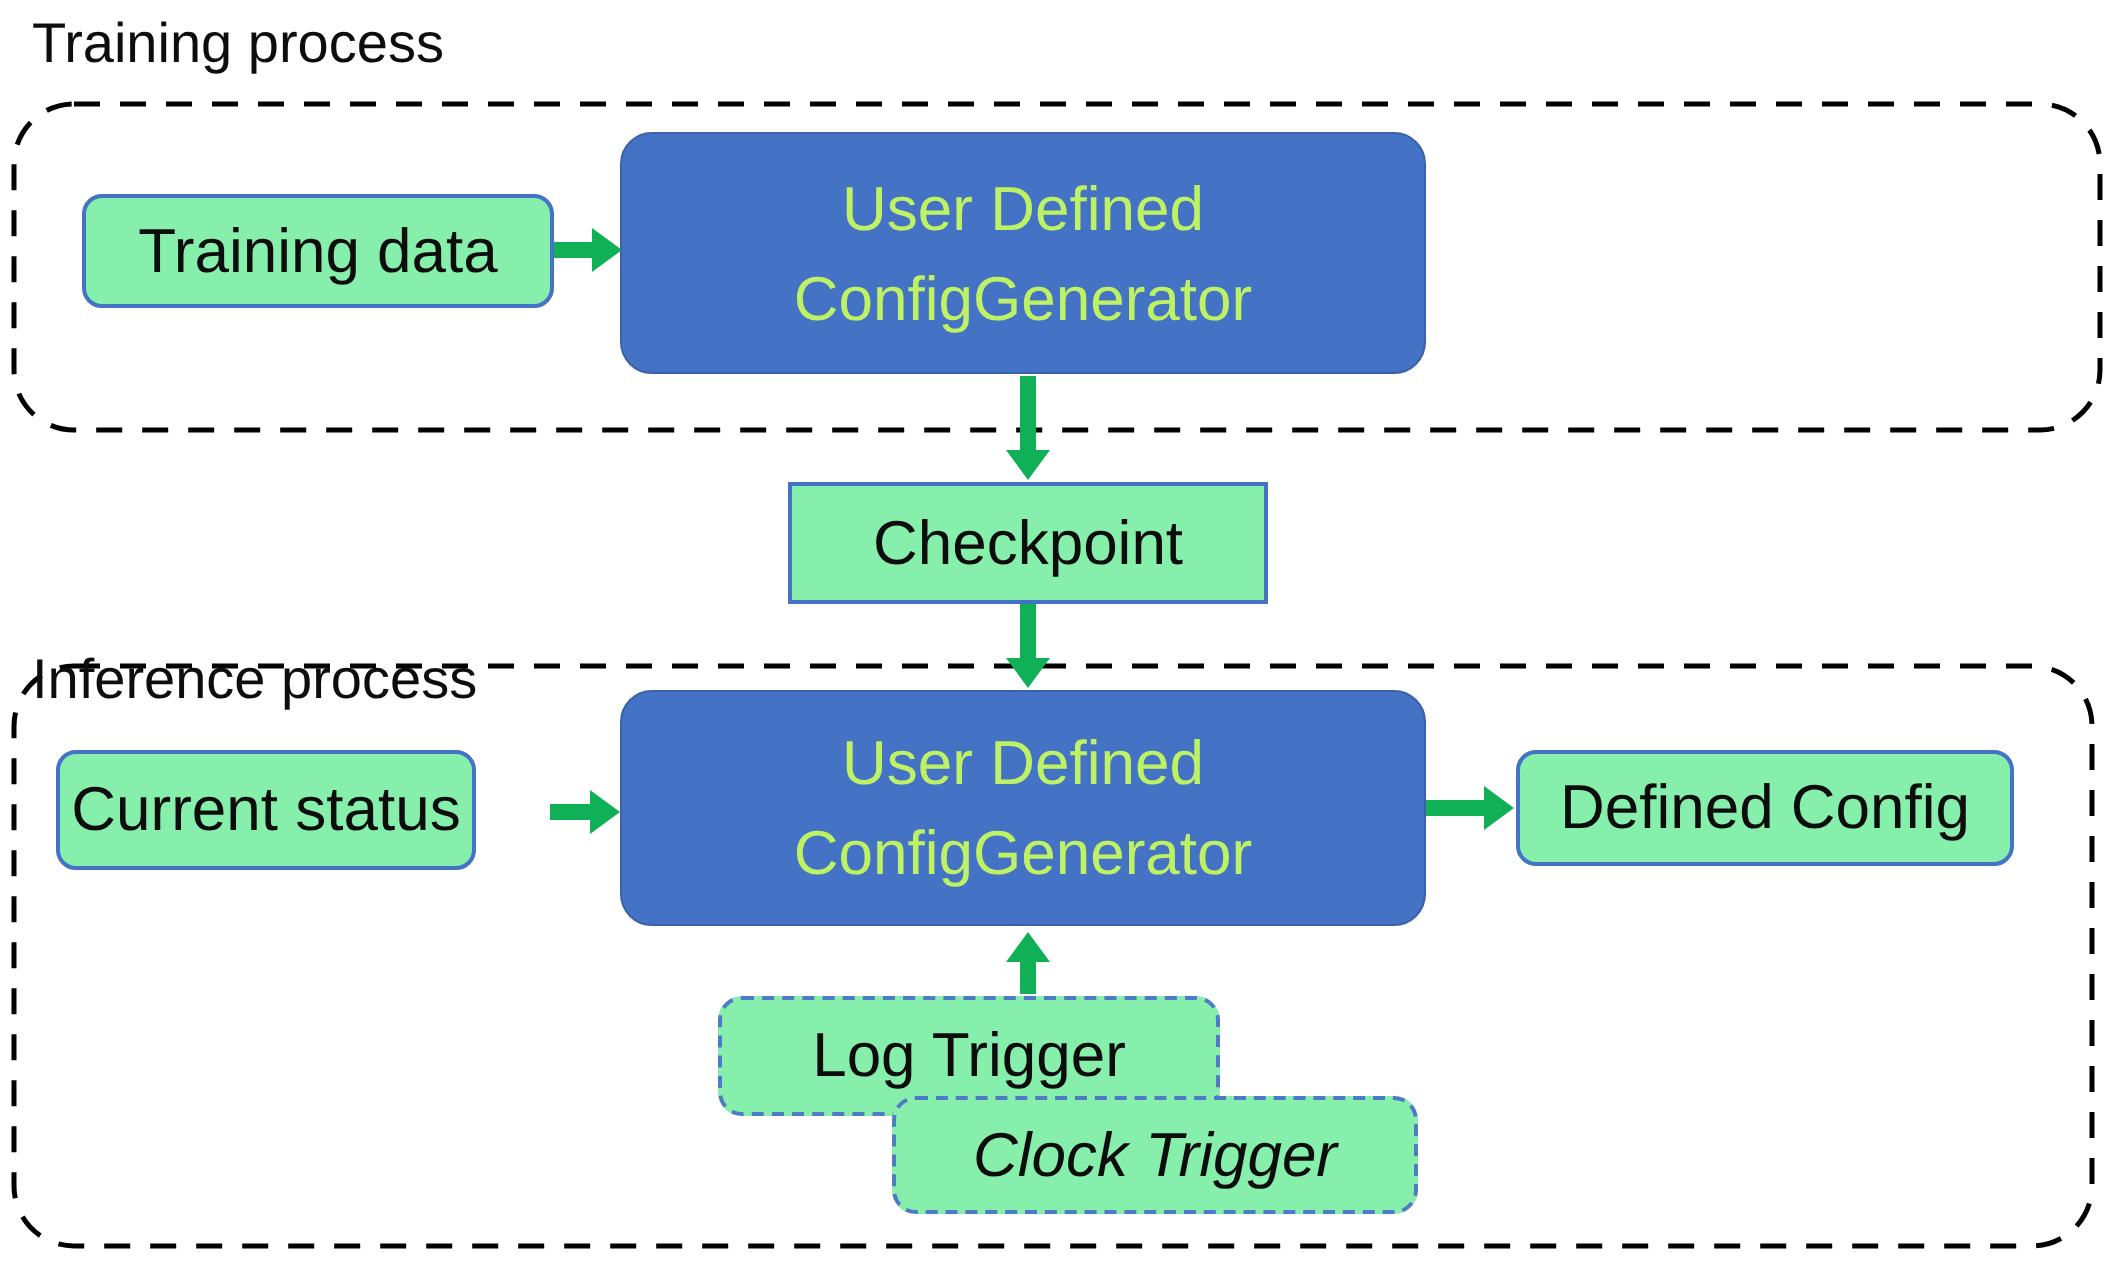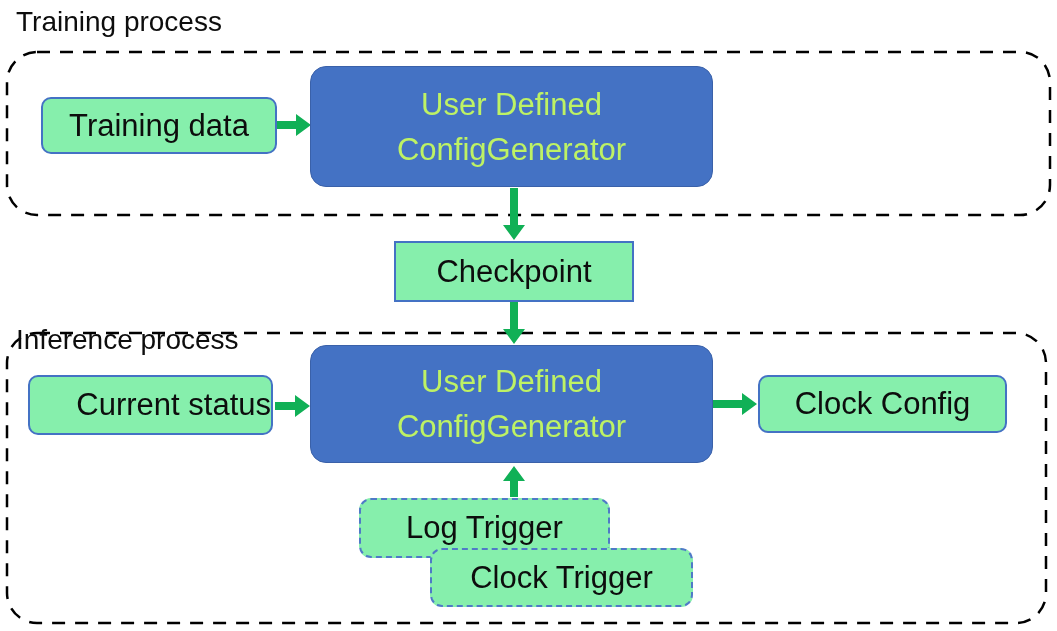--- a/index.html
+++ b/index.html
@@ -53,25 +53,25 @@
     line-height: 45px;
   }
   .node.dashed-box {
     border: 2.5px dashed #4F7AC7;
     border-radius: 12px;
     text-align: right;
   }
   #training-data    { left: 41px;  top: 97px;  width: 236px; height: 57px; }
   #generator-train  { left: 310px; top: 66px;  width: 403px; height: 121px; }
   #checkpoint       { left: 394px; top: 241px; width: 240px; height: 61px; border-radius: 0; }
-  #current-status   { left: 28px;  top: 375px; width: 245px; height: 60px; justify-content: flex-end; }
+  #current-status   { left: 28px;  top: 375px; width: 210px; height: 60px; }
   #generator-infer  { left: 310px; top: 345px; width: 403px; height: 118px; }
   #output-config    { left: 758px; top: 375px; width: 249px; height: 58px; }
   #log-trigger      { left: 359px; top: 498px; width: 251px; height: 60px; }
-  #clock-trigger    { left: 430px; top: 548px; width: 263px; height: 59px; }
+  #clock-trigger    { left: 446px; top: 548px; width: 263px; height: 59px; font-style: italic; }
   #training-label   { left: 16px; top: 0px; }
   #inference-label  { left: 16px; top: 282px; margin-top: 36px; }
 </style>
 </head>
 <body>
 
 <div id="canvas">
 
   <svg id="bg-layer" viewBox="0 0 1057 631">
 
@@ -105,21 +105,21 @@
   <div class="node white-box" id="current-status">
     <span>Current status</span>
   </div>
 
   <div class="node blue-box" id="generator-infer">
     <span>User Defined</span>
     <span>ConfigGenerator</span>
   </div>
 
   <div class="node white-box" id="output-config">
-    <span>Clock Config</span>
+    <span>Defined Config</span>
   </div>
 
   <div class="node dashed-box" id="log-trigger">
     <span>Log Trigger</span>
   </div>
 
   <div class="node dashed-box" id="clock-trigger">
     <span>Clock Trigger</span>
   </div>
 

